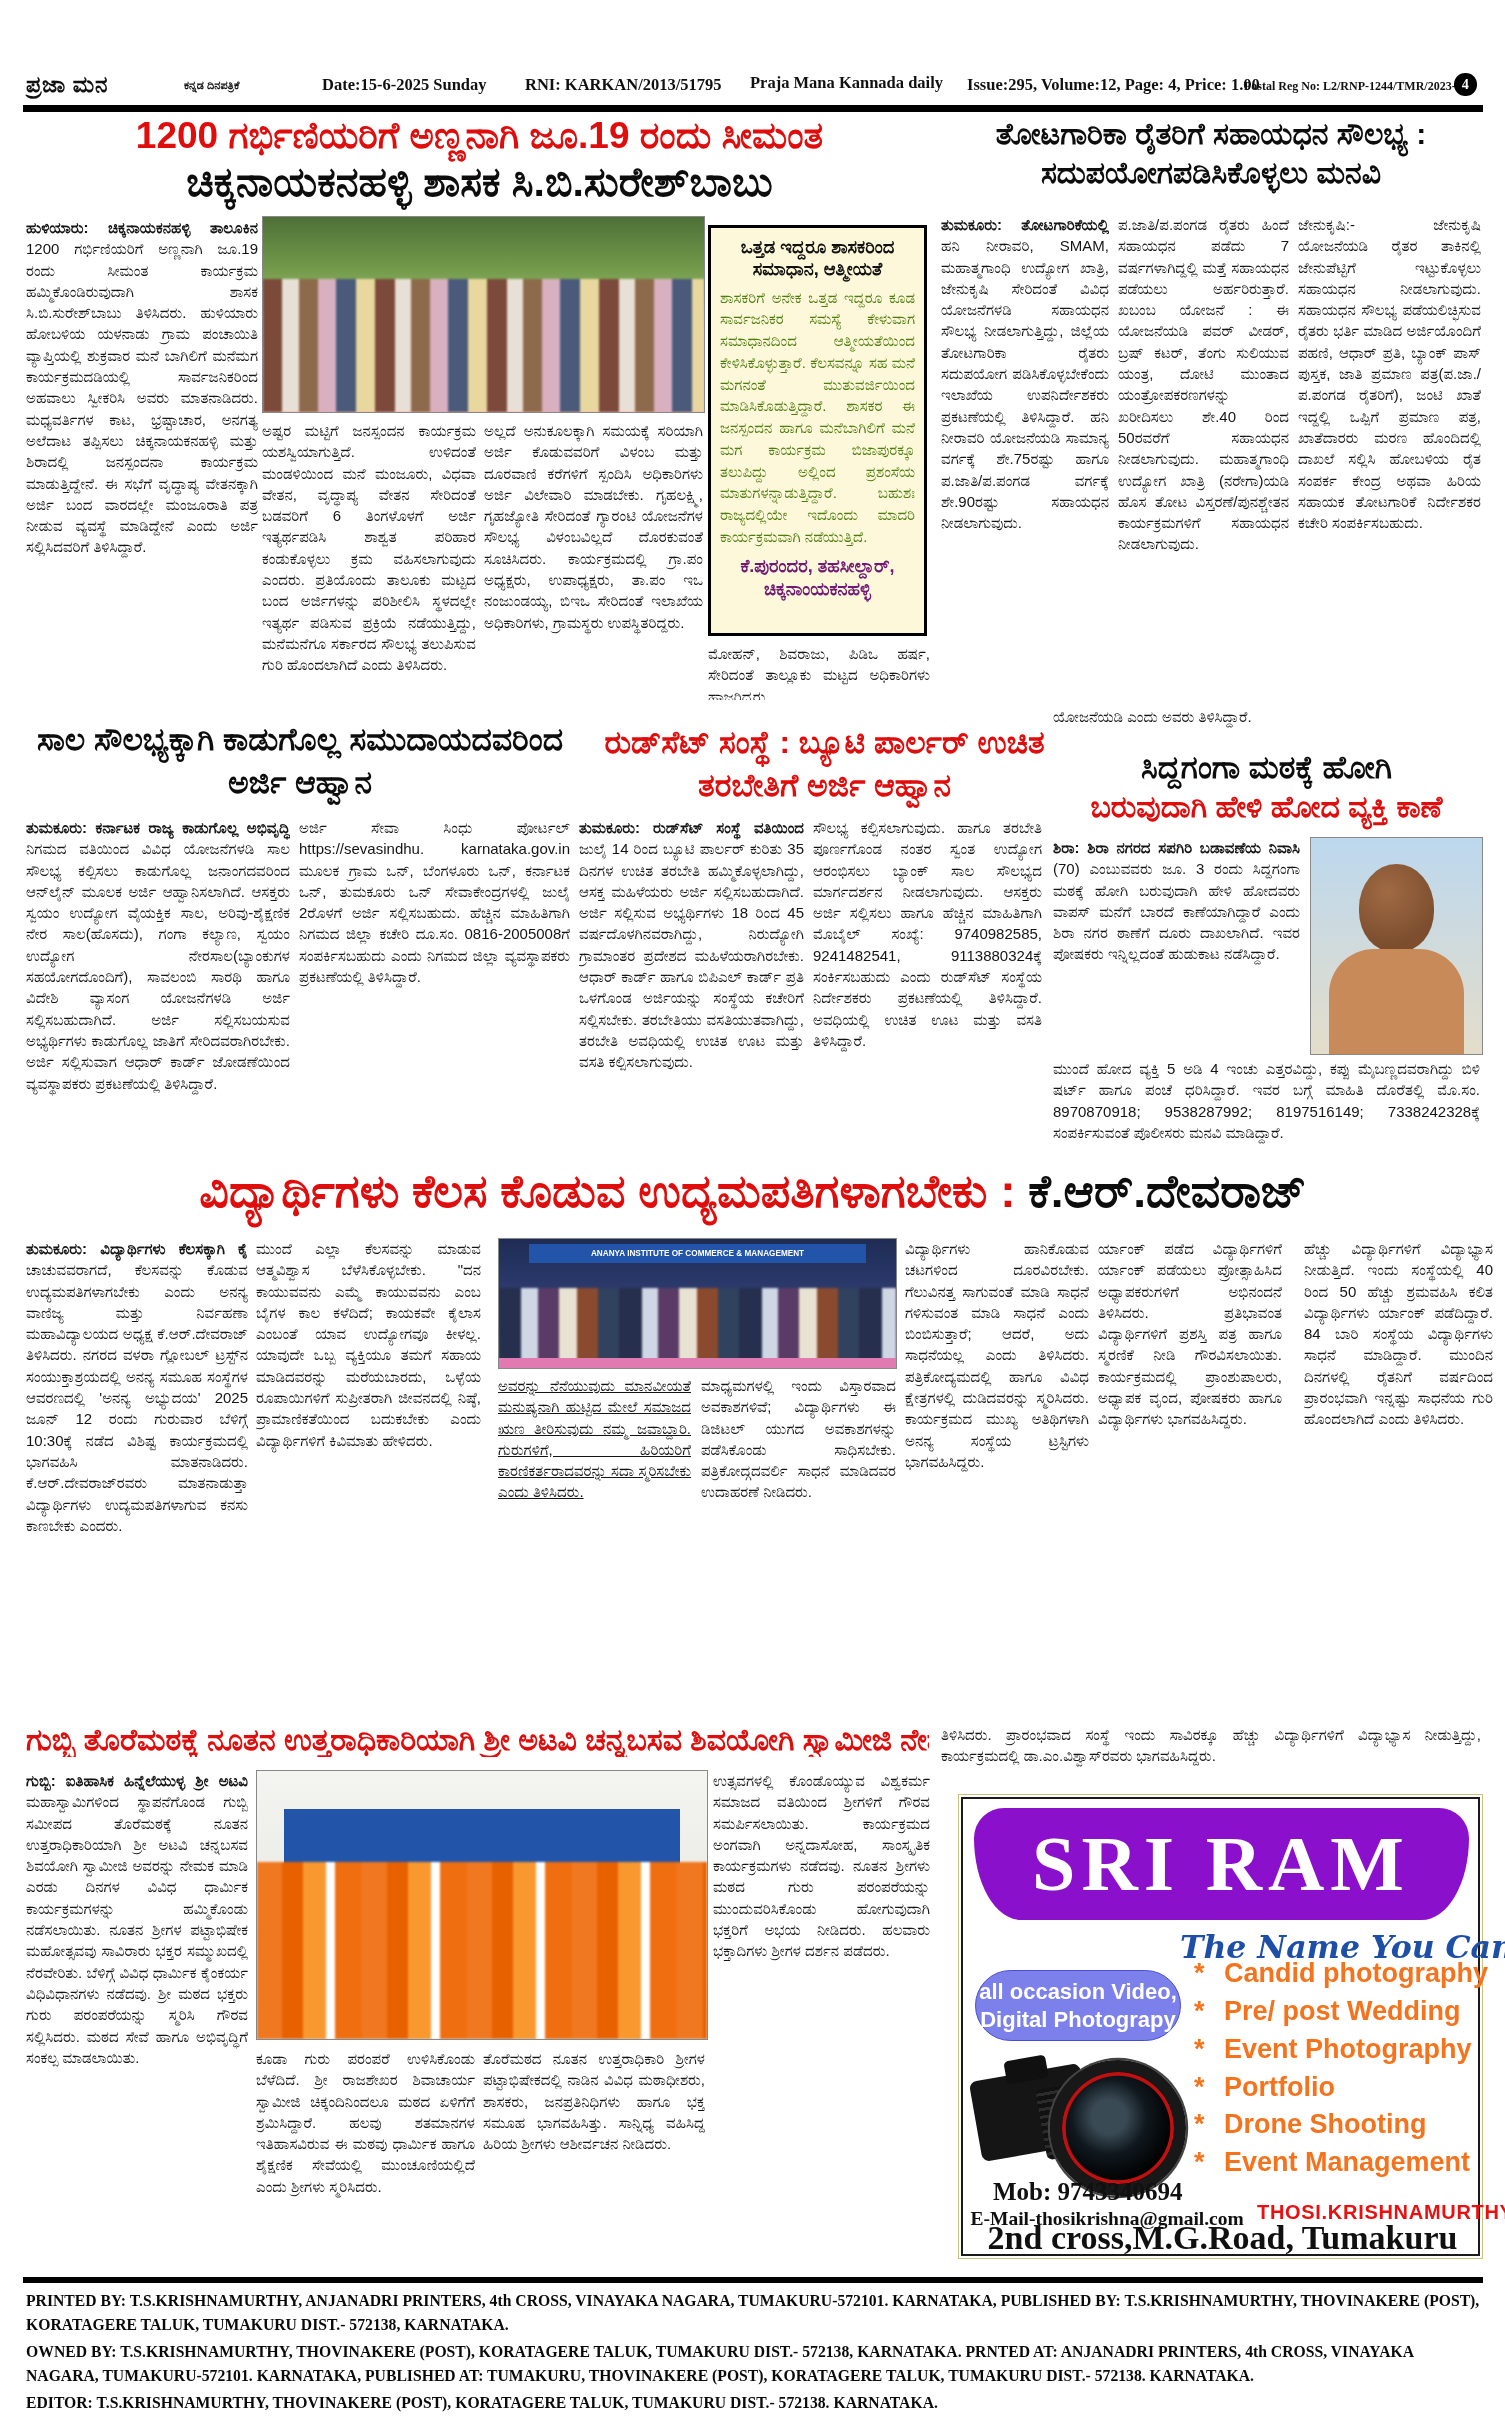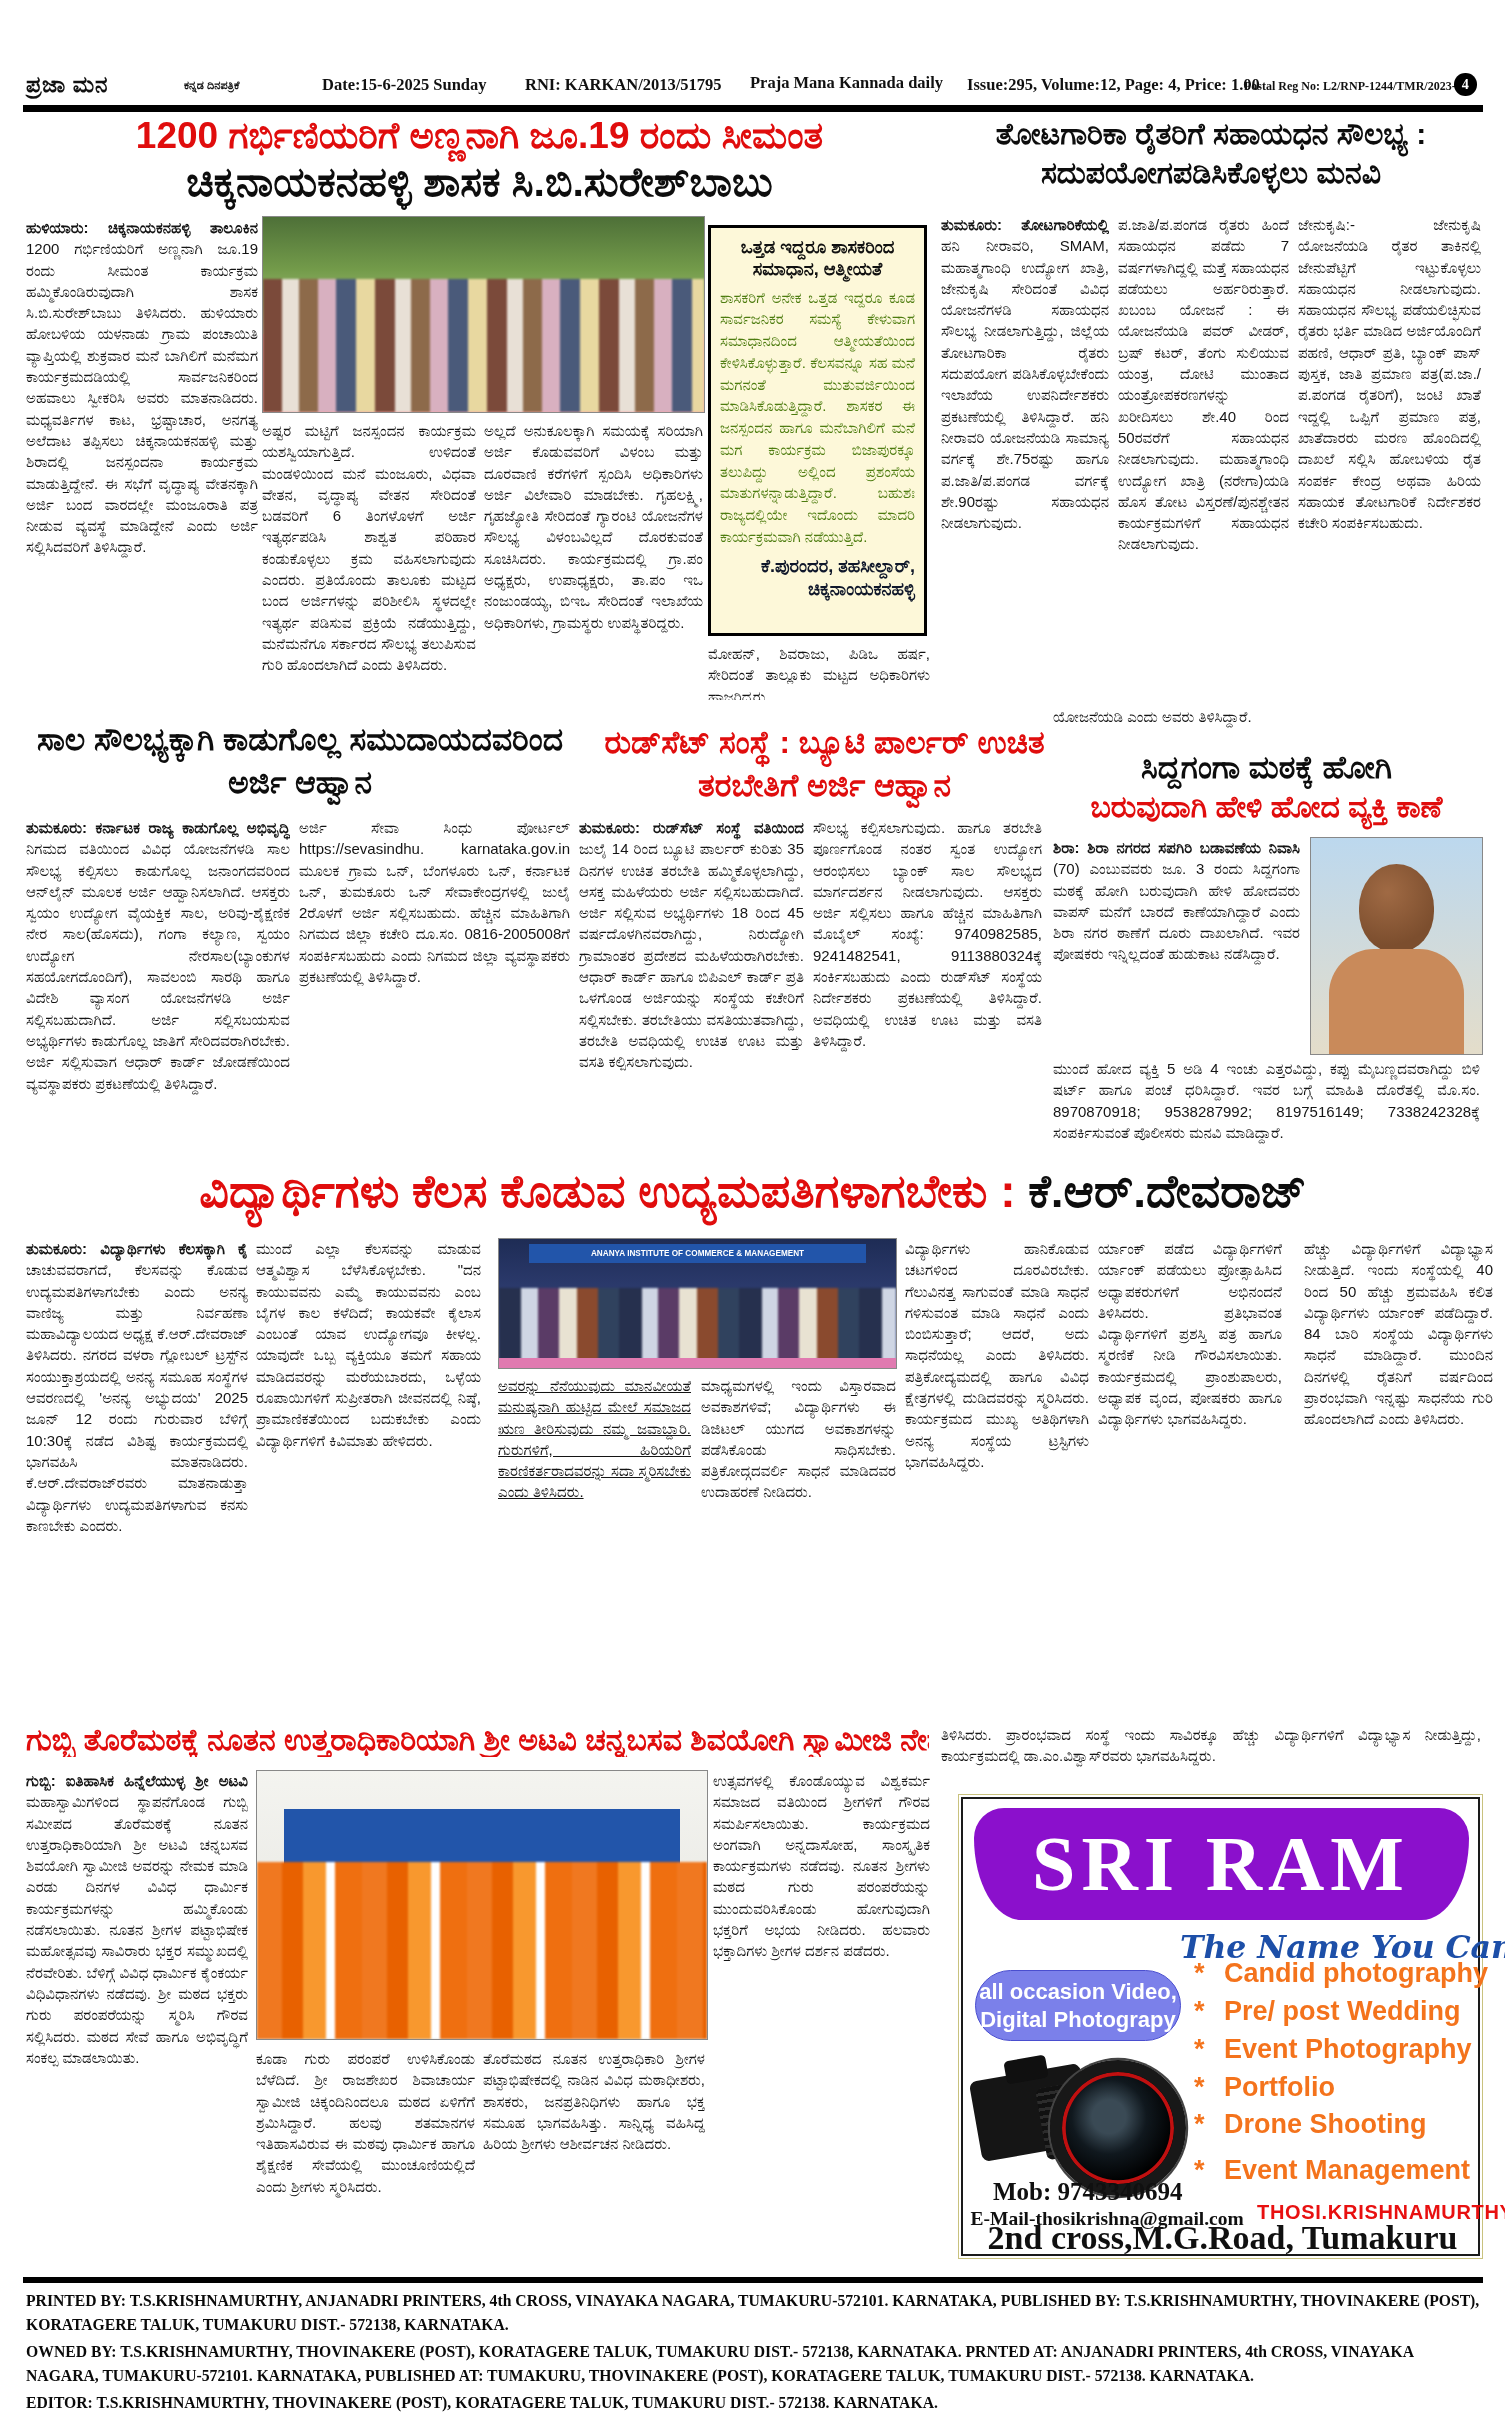--- a/index.html
+++ b/index.html
@@ -18,21 +18,21 @@
   .hl{font-weight:bold;text-align:center;line-height:1.12;}
   .red{color:#e00d0d;}
   .blk{color:#0d0d0d;}
   
   .col{font-size:15px;line-height:1.42;text-align:justify;overflow:hidden;color:#141414;}
   .col.first-bold::first-line{font-weight:bold;}
   
   .hbox{background:#fdf8d9;border:3px solid #000;padding:7.5px 9px;box-sizing:border-box;}
   .hbox .t{font-weight:bold;font-size:18px;text-align:center;line-height:1.25;color:#101010;}
   .hbox .b{font-size:15px;line-height:1.45;text-align:justify;margin-top:6px;color:#4d7c0f;}
-  .hbox .s{font-weight:bold;font-size:18px;text-align:right;line-height:1.3;color:#0f172a;margin-top:7.5px;}
+  .hbox .s{font-weight:bold;font-size:18px;text-align:center;line-height:1.3;color:#701a75;margin-top:7.5px;}
   
   .photo{overflow:hidden;border:0.7px solid #888;background:#fca5a5;}
   .layer{position:absolute;left:0;right:0;}
   .crowd1{background:repeating-linear-gradient(90deg,#7b4a3a 0 19.5px,#e8e0d6 19.5px 36px,#8d6a4a 36px 55px,#d8b0c0 55px 73px,#4a5a7a 73px 93px,#e8d8a0 93px 112px);filter:blur(1.1px);}
   .crowd2{background:repeating-linear-gradient(90deg,#26304e 0 22.5px,#cfd6e4 22.5px 39px,#5a3b66 39px 60px,#e8e2d2 60px 78px,#8a4a2e 78px 99px,#30425e 99px 120px);filter:blur(1.1px);}
   .crowd3{background:repeating-linear-gradient(90deg,#f07820 0 25.5px,#e86100 25.5px 46px,#f8982e 46px 69px,#ffffff 69px 78px,#ef6f10 78px 105px);filter:blur(1.1px);}
   .foliage{background:linear-gradient(180deg,#4e7038 0%,#739b4a 45%,#9ab86e 75%,#cfc8a8 100%);}
   .stagebg{background:linear-gradient(180deg,#1e2c55 0%,#33427a 60%,#5a6aa0 100%);}
   .tent{background:linear-gradient(180deg,#f4f4f0 0%,#e9e9e4 60%,#dcdcd6 100%);}
   .bannerband{background:#2255aa;color:#fff;text-align:center;overflow:hidden;}
@@ -170,21 +170,21 @@
       <div class="ring"></div>
       <div class="lens"></div>
     </div>
 
     <div class="abs" style="left:231px;top:159px;">
       <div class="adsvc"><span class="st">*</span><span>Candid photography</span></div>
       <div class="adsvc" style="margin-top:6px;"><span class="st">*</span><span>Pre/ post Wedding</span></div>
       <div class="adsvc" style="margin-top:6px;"><span class="st">*</span><span>Event Photography</span></div>
       <div class="adsvc" style="margin-top:6px;"><span class="st">*</span><span>Portfolio</span></div>
       <div class="adsvc" style="margin-top:6px;"><span class="st">*</span><span>Drone Shooting</span></div>
-      <div class="adsvc" style="margin-top:14px;"><span class="st">*</span><span>Event Management</span></div>
+      <div class="adsvc" style="margin-top:6px;"><span class="st">*</span><span>Event Management</span></div>
     </div>
 
     <div class="abs admob" style="left:30px;top:379px;">Mob: 9743340694</div>
     <div class="abs ademail" style="left:7.5px;top:409px;">E-Mail-thosikrishna@gmail.com</div>
     <div class="abs adperson" style="left:294px;top:402px;">THOSI.KRISHNAMURTHY</div>
     <div class="abs adaddr" style="left:7.5px;top:420px;width:504px;">2nd cross,M.G.Road, Tumakuru</div>
   </div>
 
   <div class="abs rule" style="left:22.5px;top:2277px;width:1460px;height:6px;"></div>
   <div class="abs foot" style="left:26px;top:2289px;width:1454px;">PRINTED BY: T.S.KRISHNAMURTHY, ANJANADRI PRINTERS, 4th CROSS, VINAYAKA NAGARA, TUMAKURU-572101. KARNATAKA, PUBLISHED BY: T.S.KRISHNAMURTHY, THOVINAKERE (POST), KORATAGERE TALUK, TUMAKURU DIST.- 572138, KARNATAKA.</div>

